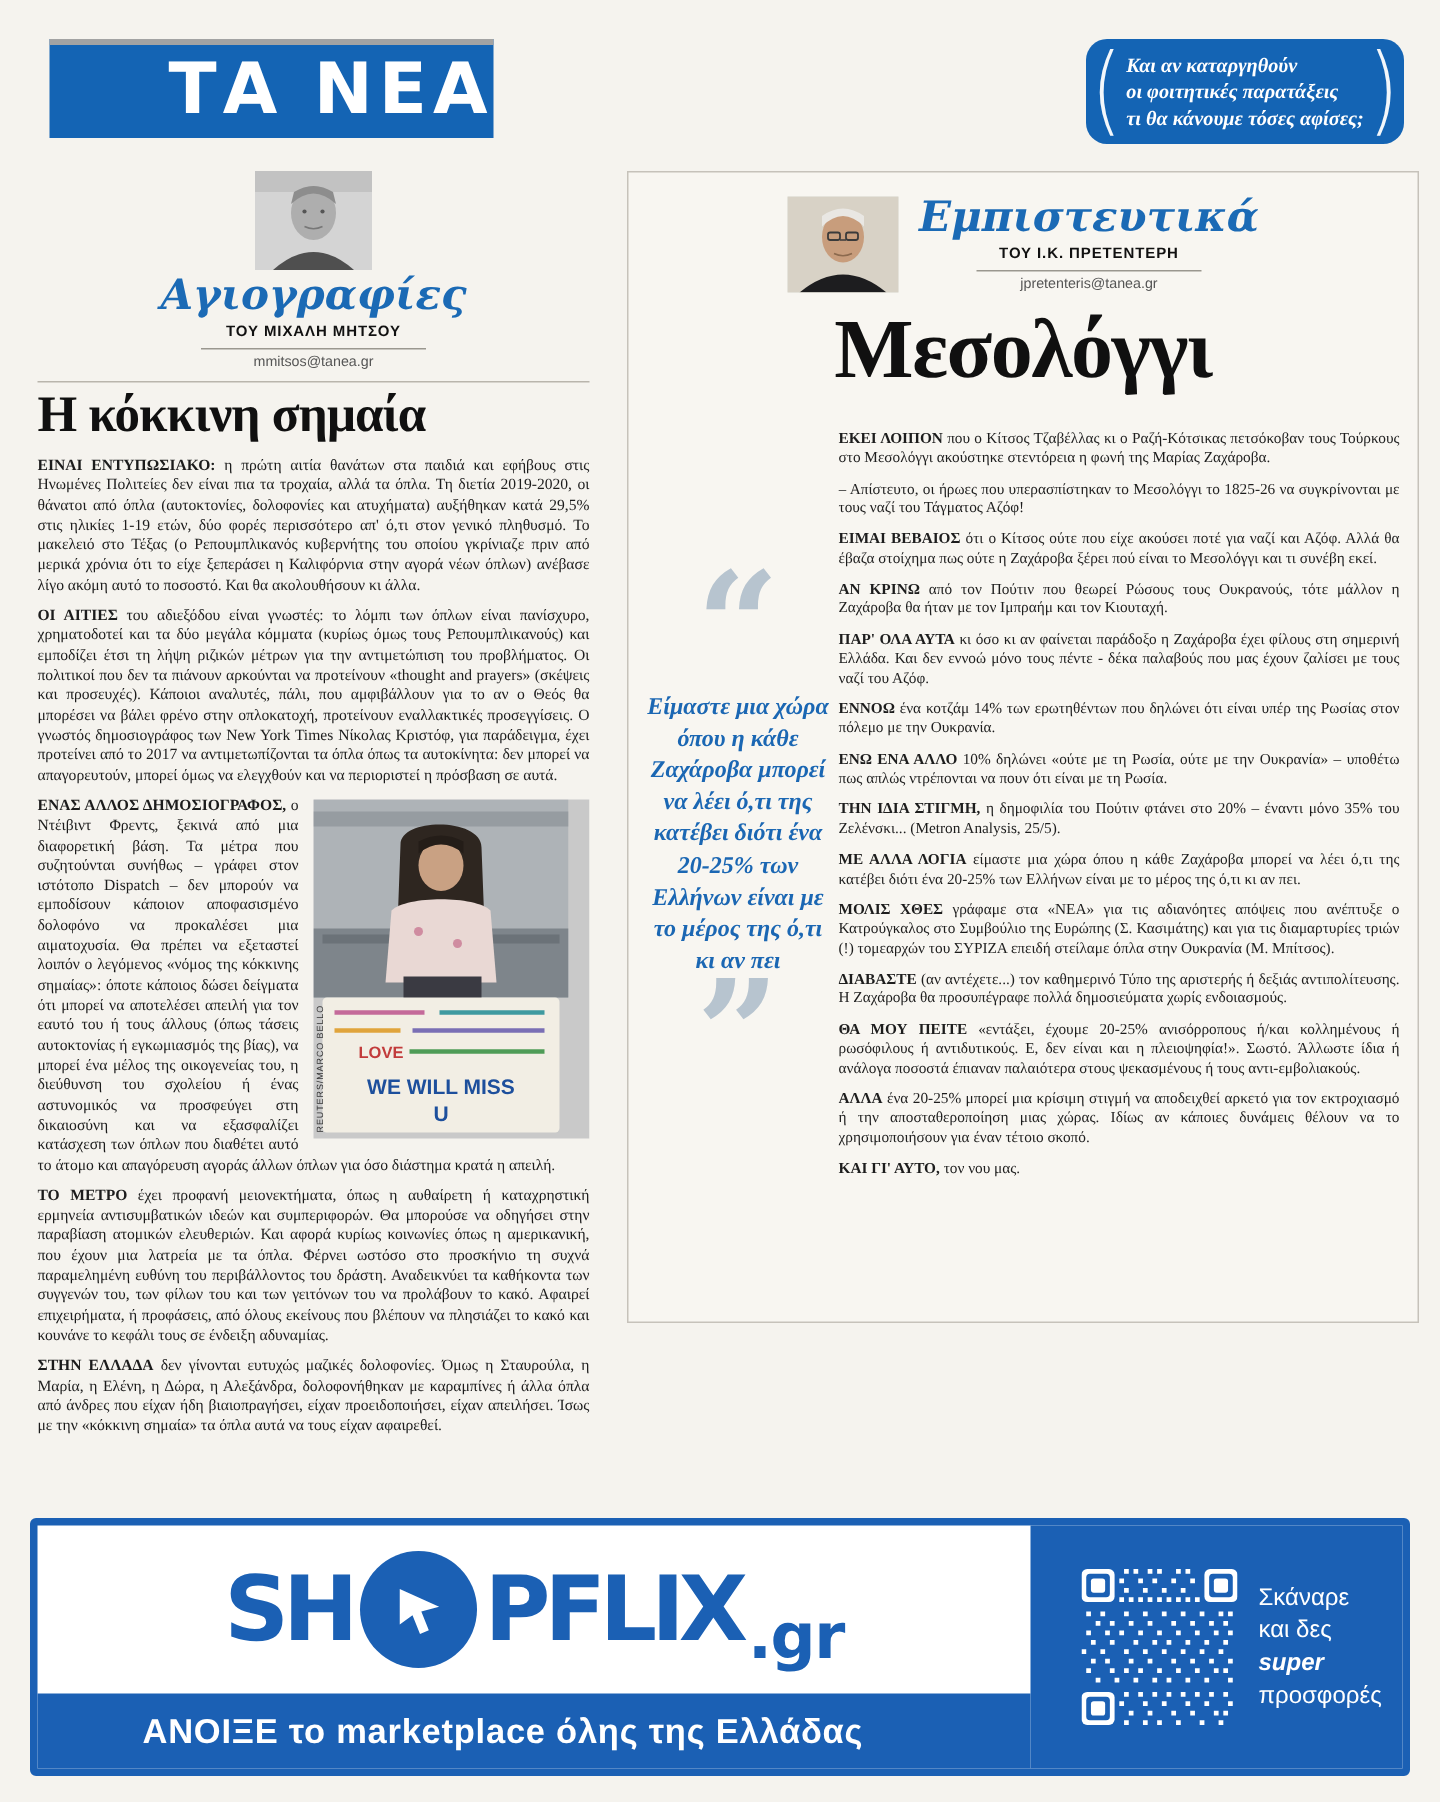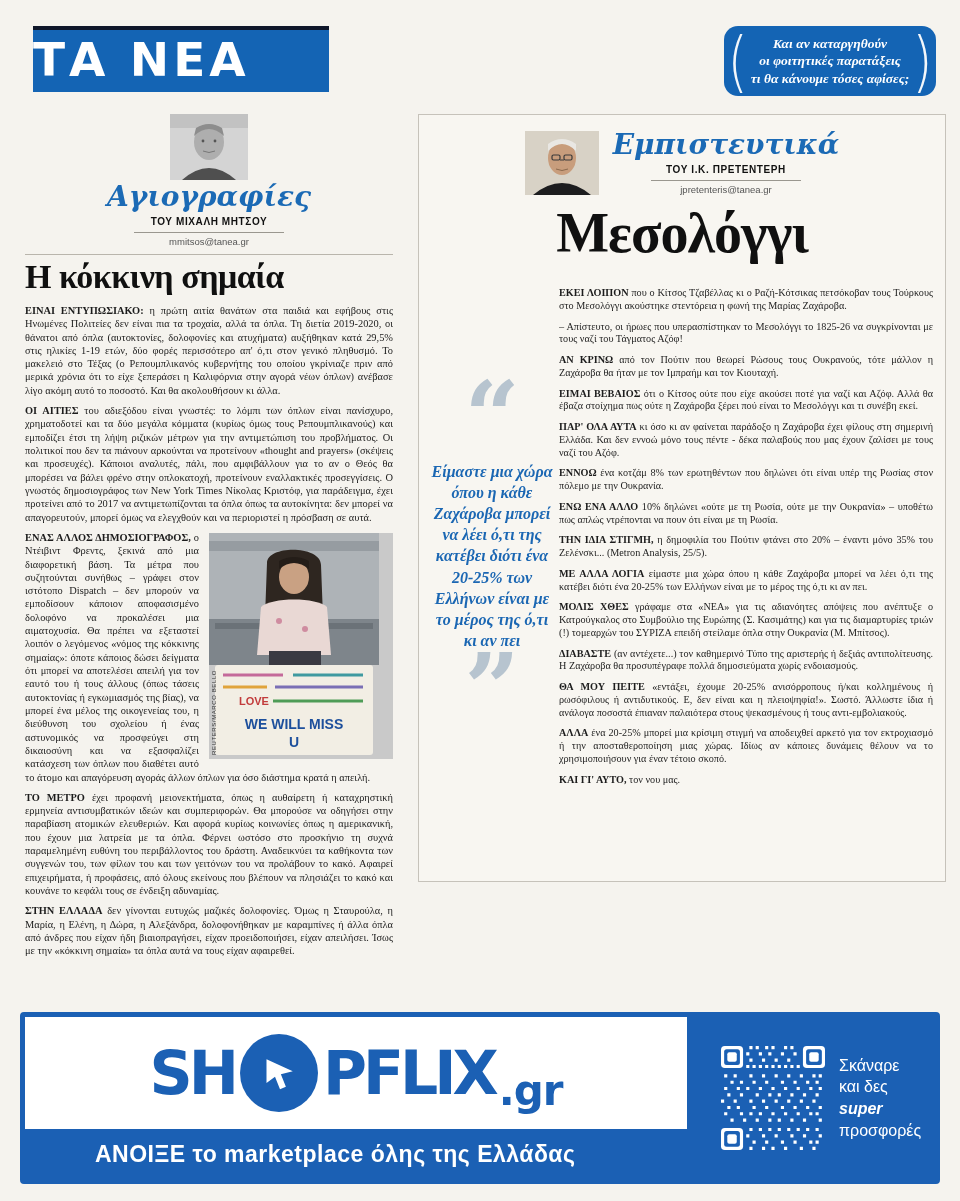--- a/index.html
+++ b/index.html
@@ -1,28 +1,28 @@
 <!DOCTYPE html>
 <html><head>
 <meta charset="utf-8">
 <style>
   html,body { margin:0; padding:0; }
   body { background:#e9e6e0; font-family:"Liberation Serif", serif; }
   .page { position:relative; width:960px; height:1201px; background:#f5f3ee; overflow:hidden; margin:0 auto; }
 
   
   .logo-block { position:absolute; left:33px; top:26px; width:296px; }
-  .logo-box { background:#1464b4; border-top:4px solid #0f172a; color:#fff; text-align:left;
+  .logo-box { background:#1464b4; border-top:4px solid #a3a3a3; color:#fff; text-align:right;
               font-family:"DejaVu Sans", sans-serif; font-weight:bold; font-size:47px; line-height:60px;
               letter-spacing:4px; height:62px; }
   .bubble { position:absolute; right:24px; top:26px; width:212px; height:70px; background:#1464b4;
             border-radius:14px; color:#fff; display:flex; align-items:center; justify-content:center; gap:3px; }
   .paren { font-family:"DejaVu Sans", sans-serif; font-weight:200; font-size:52px; line-height:1;
            transform:scaleY(1.25); opacity:.95; }
-  .bubble-lines { text-align:center; font:italic 700 13.5px/1.3 "Liberation Serif", serif; }
+  .bubble-lines { font:italic 700 13.5px/1.3 "Liberation Serif", serif; }
 
   
   .headshot { overflow:hidden; background:#d6d3cc; }
   .col-name { font:italic 700 28px/1.1 "DejaVu Serif", serif; color:#1b6ab5; }
   .byline { font:700 10px/1.2 "Liberation Sans", sans-serif; letter-spacing:.6px; color:#111; margin-top:3px; }
   .hairline { width:150px; border-top:1px solid #9a978f; margin:4px auto 3px; }
   .email { font:9.5px/1.2 "Liberation Sans", sans-serif; color:#555; }
 
   
   .left-col { position:absolute; left:25px; top:114px; width:368px; }
@@ -177,24 +177,24 @@
 
     <aside class="pull-quote">
       <div class="q-mark">“</div>
       <div class="q-text">Είμαστε μια χώρα όπου η κάθε Ζαχάροβα μπορεί να λέει ό,τι της κατέβει διότι ένα 20-25% των Ελλήνων είναι με το μέρος της ό,τι κι αν πει</div>
       <div class="q-mark">”</div>
     </aside>
 
     <div class="right-body">
       <p><b class="lead">ΕΚΕΙ ΛΟΙΠΟΝ</b> <span>που ο Κίτσος Τζαβέλλας κι ο Ραζή-Κότσικας πετσόκοβαν τους Τούρκους στο Μεσολόγγι ακούστηκε στεντόρεια η φωνή της Μαρίας Ζαχάροβα.</span></p>
       <p><b class="lead"></b><span>– Απίστευτο, οι ήρωες που υπερασπίστηκαν το Μεσολόγγι το 1825-26 να συγκρίνονται με τους ναζί του Τάγματος Αζόφ!</span></p>
+      <p><b class="lead">ΕΙΜΑΙ ΒΕΒΑΙΟΣ</b> <span>ότι ο Κίτσος ούτε που είχε ακούσει ποτέ για ναζί και Αζόφ. Αλλά θα έβαζα στοίχημα πως ούτε η Ζαχάροβα ξέρει πού είναι το Μεσολόγγι και τι συνέβη εκεί.</span></p>
       <p><b class="lead">ΑΝ ΚΡΙΝΩ</b> <span>από τον Πούτιν που θεωρεί Ρώσους τους Ουκρανούς, τότε μάλλον η Ζαχάροβα θα ήταν με τον Ιμπραήμ και τον Κιουταχή.</span></p>
-      <p><b class="lead">ΕΙΜΑΙ ΒΕΒΑΙΟΣ</b> <span>ότι ο Κίτσος ούτε που είχε ακούσει ποτέ για ναζί και Αζόφ. Αλλά θα έβαζα στοίχημα πως ούτε η Ζαχάροβα ξέρει πού είναι το Μεσολόγγι και τι συνέβη εκεί.</span></p>
       <p><b class="lead">ΠΑΡ' ΟΛΑ ΑΥΤΑ</b> <span>κι όσο κι αν φαίνεται παράδοξο η Ζαχάροβα έχει φίλους στη σημερινή Ελλάδα. Και δεν εννοώ μόνο τους πέντε - δέκα παλαβούς που μας έχουν ζαλίσει με τους ναζί του Αζόφ.</span></p>
-      <p><b class="lead">ΕΝΝΟΩ</b> <span>ένα κοτζάμ 8% των ερωτηθέντων που δηλώνει ότι είναι υπέρ της Ρωσίας στον πόλεμο με την Ουκρανία.</span></p>
+      <p><b class="lead">ΕΝΝΟΩ</b> <span>ένα κοτζάμ 14% των ερωτηθέντων που δηλώνει ότι είναι υπέρ της Ρωσίας στον πόλεμο με την Ουκρανία.</span></p>
       <p><b class="lead">ΕΝΩ ΕΝΑ ΑΛΛΟ</b> <span>10% δηλώνει «ούτε με τη Ρωσία, ούτε με την Ουκρανία» – υποθέτω πως απλώς ντρέπονται να πουν ότι είναι με τη Ρωσία.</span></p>
       <p><b class="lead">ΤΗΝ ΙΔΙΑ ΣΤΙΓΜΗ,</b> <span>η δημοφιλία του Πούτιν φτάνει στο 20% – έναντι μόνο 35% του Ζελένσκι... (Metron Analysis, 25/5).</span></p>
       <p><b class="lead">ΜΕ ΑΛΛΑ ΛΟΓΙΑ</b> <span>είμαστε μια χώρα όπου η κάθε Ζαχάροβα μπορεί να λέει ό,τι της κατέβει διότι ένα 20-25% των Ελλήνων είναι με το μέρος της ό,τι κι αν πει.</span></p>
       <p><b class="lead">ΜΟΛΙΣ ΧΘΕΣ</b> <span>γράφαμε στα «ΝΕΑ» για τις αδιανόητες απόψεις που ανέπτυξε ο Κατρούγκαλος στο Συμβούλιο της Ευρώπης (Σ. Κασιμάτης) και για τις διαμαρτυρίες τριών (!) τομεαρχών του ΣΥΡΙΖΑ επειδή στείλαμε όπλα στην Ουκρανία (Μ. Μπίτσος).</span></p>
       <p><b class="lead">ΔΙΑΒΑΣΤΕ</b> <span>(αν αντέχετε...) τον καθημερινό Τύπο της αριστερής ή δεξιάς αντιπολίτευσης. Η Ζαχάροβα θα προσυπέγραφε πολλά δημοσιεύματα χωρίς ενδοιασμούς.</span></p>
       <p><b class="lead">ΘΑ ΜΟΥ ΠΕΙΤΕ</b> <span>«εντάξει, έχουμε 20-25% ανισόρροπους ή/και κολλημένους ή ρωσόφιλους ή αντιδυτικούς. Ε, δεν είναι και η πλειοψηφία!». Σωστό. Άλλωστε ίδια ή ανάλογα ποσοστά έπιαναν παλαιότερα στους ψεκασμένους ή τους αντι-εμβολιακούς.</span></p>
       <p><b class="lead">ΑΛΛΑ</b> <span>ένα 20-25% μπορεί μια κρίσιμη στιγμή να αποδειχθεί αρκετό για τον εκτροχιασμό ή την αποσταθεροποίηση μιας χώρας. Ιδίως αν κάποιες δυνάμεις θέλουν να το χρησιμοποιήσουν για έναν τέτοιο σκοπό.</span></p>
       <p><b class="lead">ΚΑΙ ΓΙ' ΑΥΤΟ,</b> <span>τον νου μας.</span></p>
     </div>
   </section>

